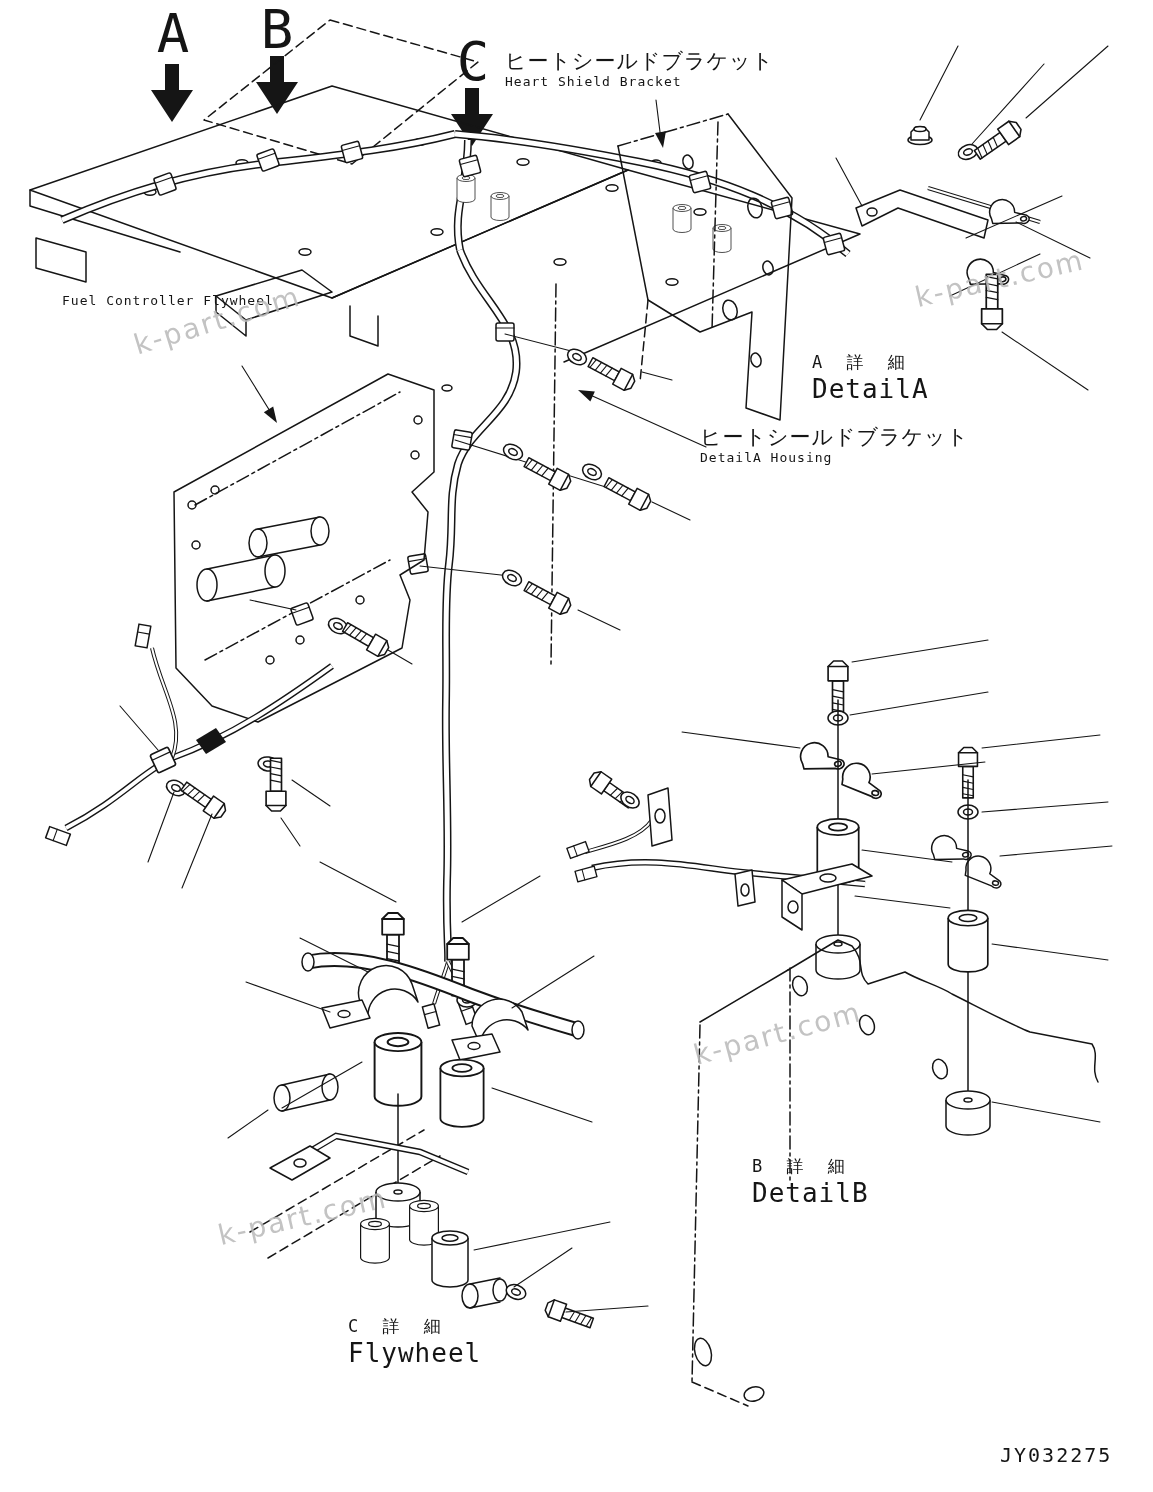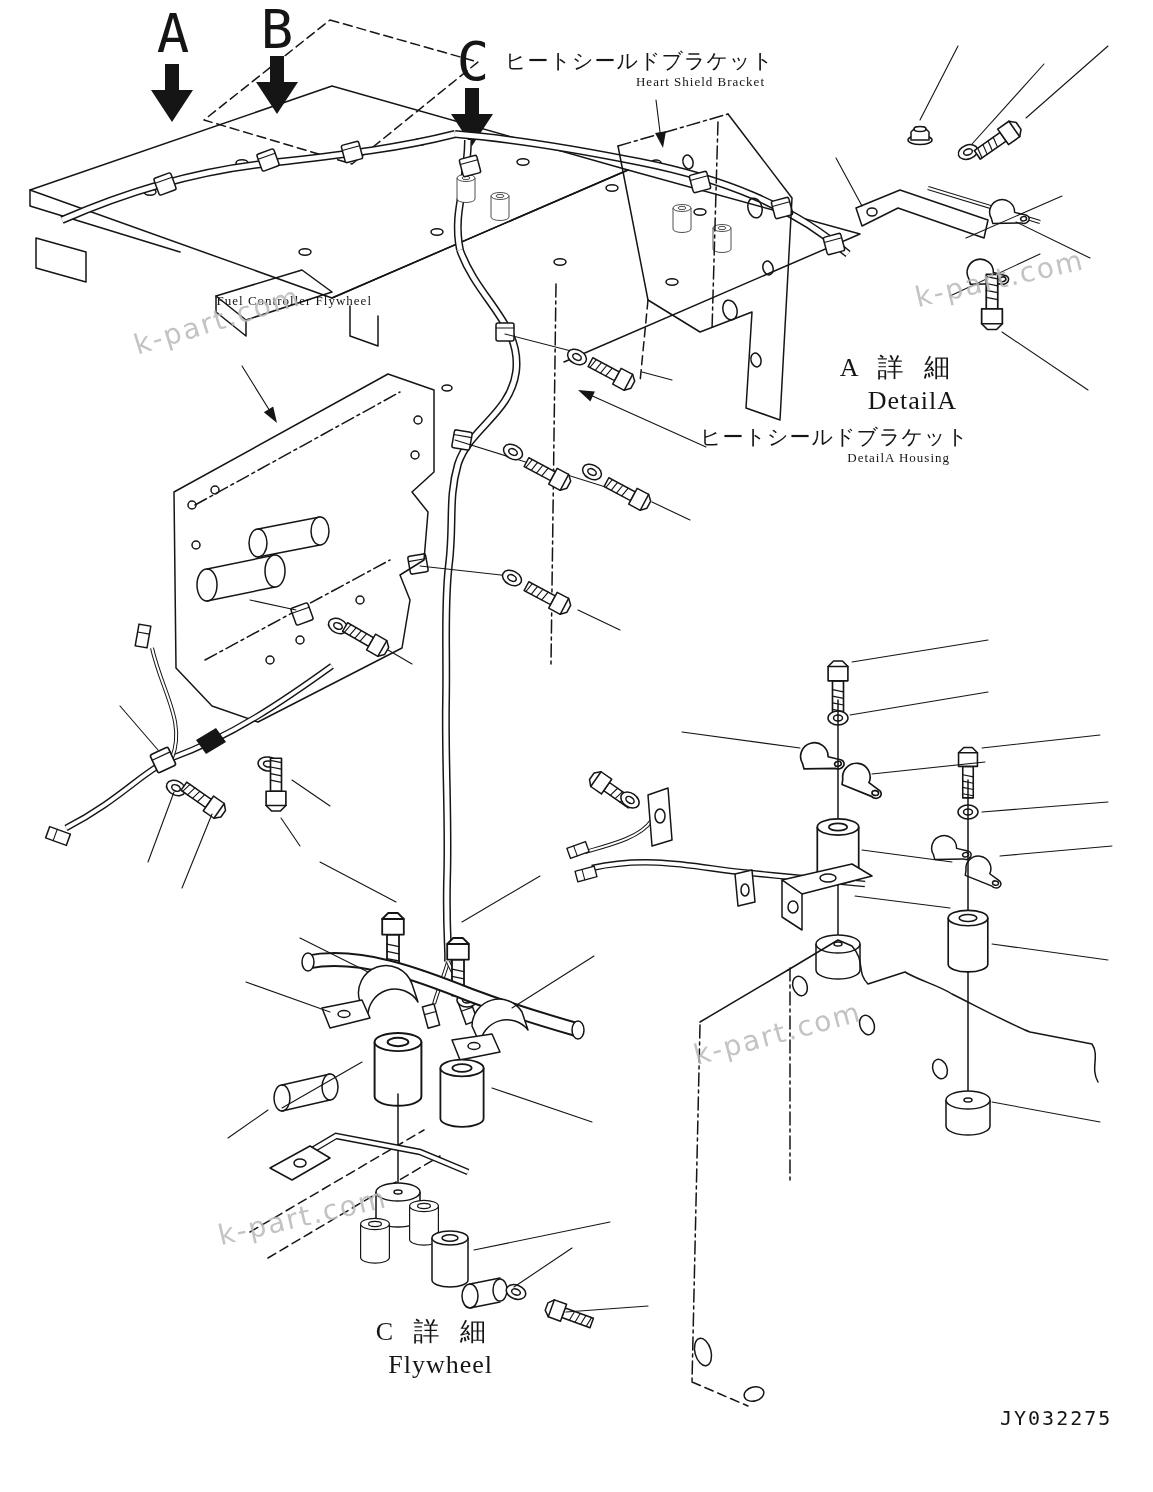--- a/index.html
+++ b/index.html
@@ -13,24 +13,24 @@
   .dk{fill:#151515;stroke:none;}
   .dash{stroke-dasharray:9 5;}
   .ddot{stroke-dasharray:13 4 3 4;}
   .t8{fill:none;stroke:#151515;stroke-width:8;}
   .t5{fill:none;stroke:#fff;stroke-width:5;}
   .t6{fill:none;stroke:#151515;stroke-width:6.5;}
   .t35{fill:none;stroke:#fff;stroke-width:3.8;}
   .t4{fill:none;stroke:#151515;stroke-width:4;}
   .t2{fill:none;stroke:#fff;stroke-width:2;}
   
-  .lbl{position:absolute;text-align:right;line-height:1.25;white-space:nowrap;font-family:Liberation Serif, serif;}
+  .lbl{position:absolute;text-align:left;line-height:1.25;white-space:nowrap;}
   .jp{display:block;font-size:21px;letter-spacing:1px;}
   .en{display:block;font-size:13px;letter-spacing:1px;}
-  .detail .jp{letter-spacing:7px;font-size:26px;}
+  .detail .jp{letter-spacing:7px;font-size:17px;}
   .detail .en{letter-spacing:1px;font-size:26px;}
   .marker{position:absolute;font-size:54px;font-weight:400;width:54px;text-align:center;}
   .wm{position:absolute;color:#b9b9b9;font-size:28px;letter-spacing:2px;
       font-family:"DejaVu Sans","Liberation Sans",sans-serif;transform-origin:left top;opacity:.85;}
   .docnum{position:absolute;font-size:20px;letter-spacing:2px;}
 </style>
 </head>
 <body>
 
 <div id="page">
@@ -382,25 +382,29 @@
   </div>
   <div class="lbl" style="left:700px;top:424px;width:250px;">
     <span class="jp">ヒートシールドブラケット</span>
     <span class="en">DetailA Housing</span>
   </div>
 
   <div class="lbl detail" style="left:812px;top:352px;width:145px;">
     <span class="jp">A 詳 細</span>
     <span class="en">DetailA</span>
   </div>
+  <div class="lbl detail" style="left:752px;top:1156px;width:145px;">
+    <span class="jp">B 詳 細</span>
+    <span class="en">DetailB</span>
+  </div>
   <div class="lbl detail" style="left:348px;top:1316px;width:145px;">
     <span class="jp">C 詳 細</span>
     <span class="en">Flywheel</span>
   </div>
 
   <div class="wm" style="left:130px;top:330px;transform:rotate(-17deg);">k-part.com</div>
   <div class="wm" style="left:912px;top:282px;transform:rotate(-13deg);">k-part.com</div>
   <div class="wm" style="left:690px;top:1040px;transform:rotate(-15deg);">k-part.com</div>
   <div class="wm" style="left:215px;top:1220px;transform:rotate(-13deg);">k-part.com</div>
 
-  <div class="docnum" style="left:1000px;top:1406px;">JY032275</div>
+  <div class="docnum" style="left:1000px;top:1443px;">JY032275</div>
 
 </div>
 
 </body></html>

